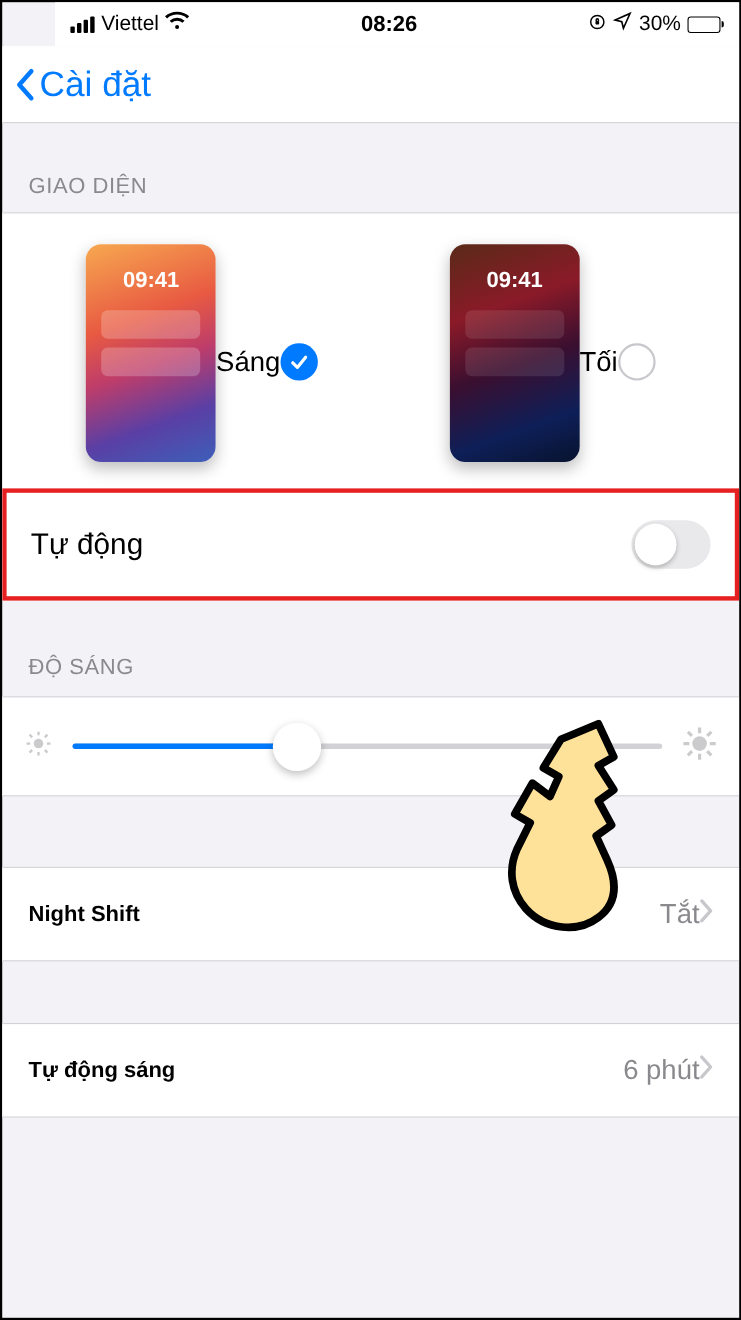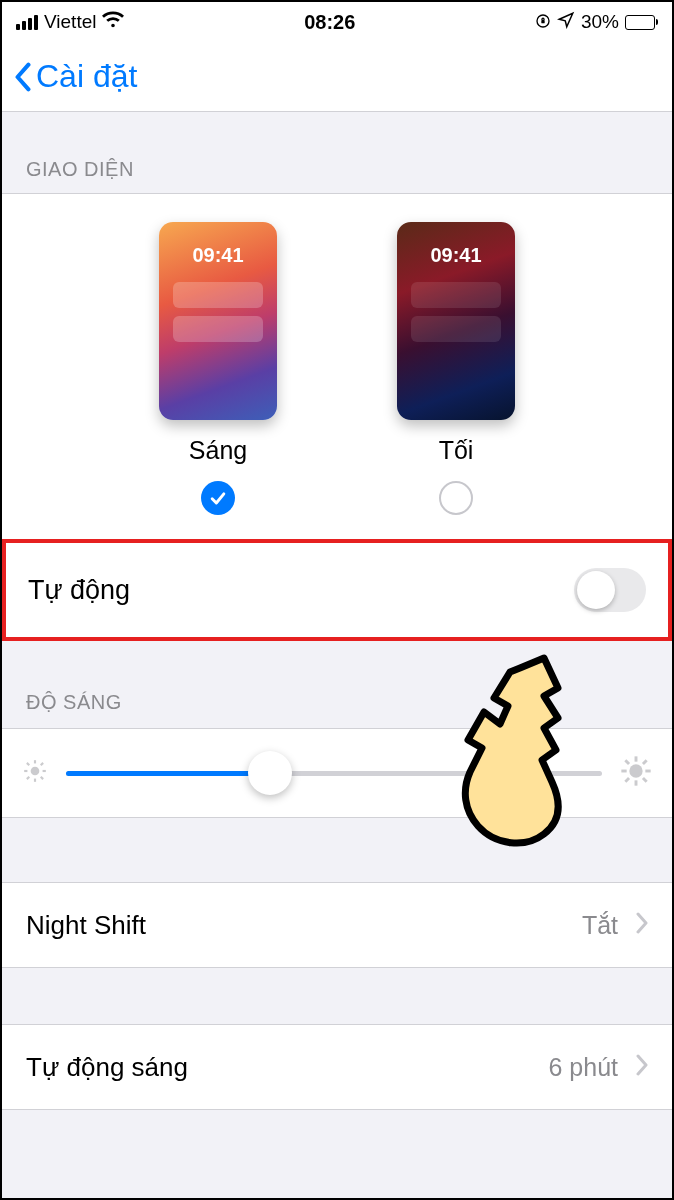--- a/index.html
+++ b/index.html
@@ -15,20 +15,21 @@
   
   .status-bar {
     background: #fff;
     height: 40px;
     display: flex;
     align-items: center;
     justify-content: space-between;
     padding: 0 14px;
     font-size: 20px;
     font-weight: 600;
+    margin-left: 48px;
   }
   .status-left { display: flex; align-items: center; gap: 6px; }
   .status-right { display: flex; align-items: center; gap: 6px; }
   .signal-bars { display: flex; align-items: flex-end; gap: 2px; height: 16px; }
   .signal-bars span { width: 4px; background: #000; border-radius: 1px; }
   .signal-bars span:nth-child(1){height:6px;}
   .signal-bars span:nth-child(2){height:9px;}
   .signal-bars span:nth-child(3){height:12px;}
   .signal-bars span:nth-child(4){height:15px;}
   .carrier-name { font-size: 19px; font-weight: 500; }
@@ -71,21 +72,21 @@
     border-top: 1px solid #d1d1d6;
     padding: 28px 0 24px;
   }
   .mode-row {
     display: flex;
     justify-content: center;
     gap: 120px;
   }
   .mode-col {
     display: flex;
-    flex-direction: column;
+    flex-direction: row;
     align-items: center;
     cursor: pointer;
   }
   .phone-thumb {
     width: 118px;
     height: 198px;
     border-radius: 14px;
     overflow: hidden;
     position: relative;
     box-shadow: 0 6px 14px rgba(0,0,0,0.25);
@@ -176,22 +177,22 @@
     border-top: 1px solid #d1d1d6;
     border-bottom: 1px solid #d1d1d6;
     height: 86px;
     display: flex;
     align-items: center;
     justify-content: space-between;
     padding: 0 24px;
     cursor: pointer;
   }
   .list-row + .spacer2 { height: 56px; }
-  .row-label { font-size: 26px; }
-  .row-right { display:flex; align-items:center; gap:18px; color:#8a8a8e; font-size: 25px; }
+  .row-label { font-size: 20px; font-weight: bold; }
+  .row-right { display:flex; align-items:center; gap:0; color:#8a8a8e; font-size: 25px; }
   .chevron svg { width: 12px; height: 22px; }
 </style>
 </head>
 <body>
 
 <div class="status-bar">
   <div class="status-left">
     <span class="signal-bars">
       <span></span>
         <span></span>

